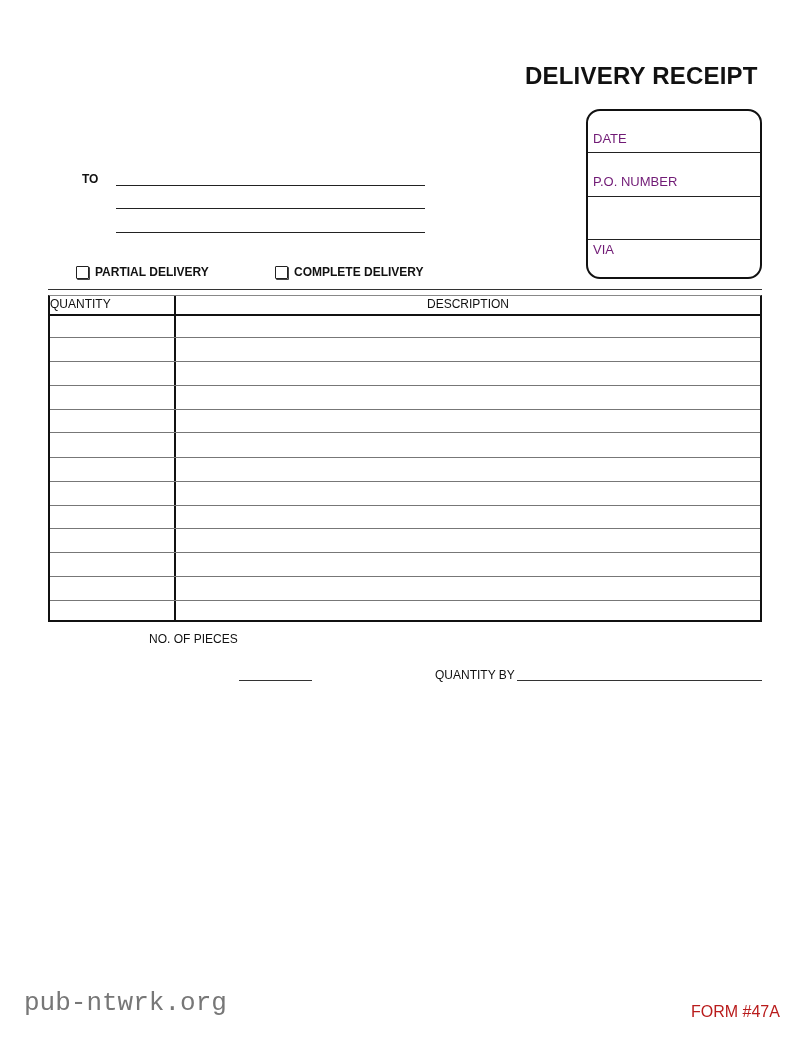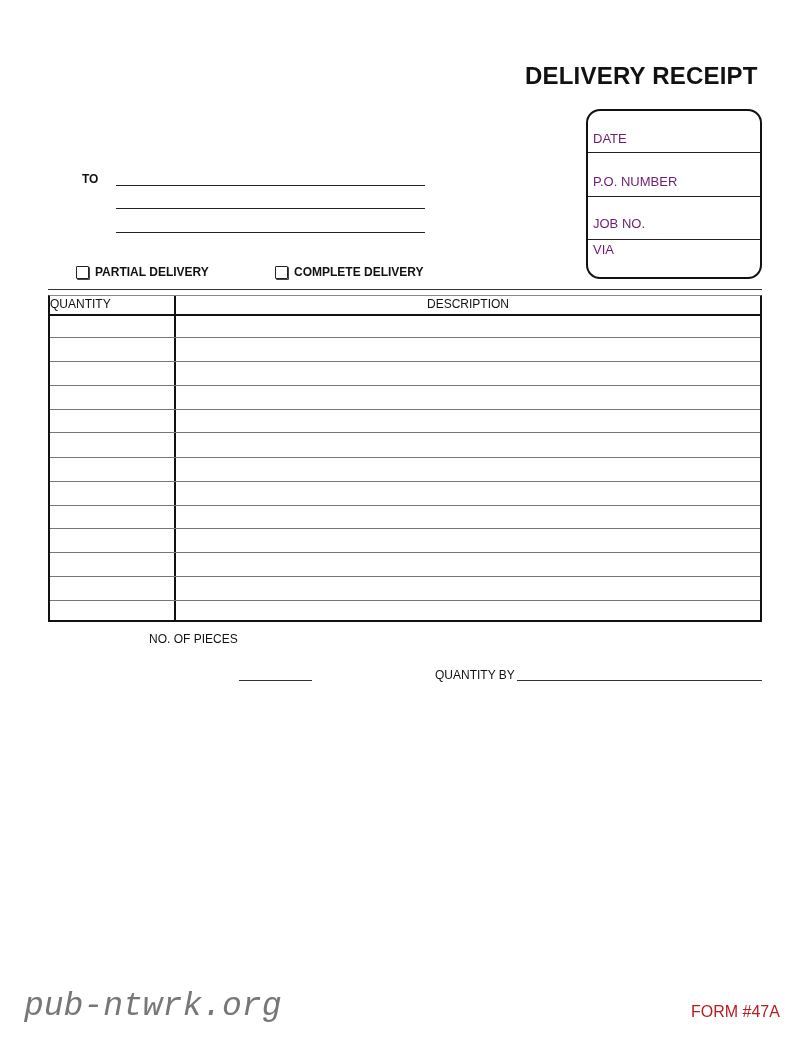--- a/index.html
+++ b/index.html
@@ -19,40 +19,37 @@
               box-shadow: 1px 1px 0 #444; }
   .sep { left: 48px; top: 289px; width: 714px; height: 0; border-top: 1.5px solid #333; }
   .table { left: 48px; top: 295px; width: 710px; height: 324px; border: 2px solid #111; border-top: 1px solid #888; }
   .table .hdr { position: absolute; left: 0; right: 0; top: 0; height: 18px; border-bottom: 2px solid #111; }
   .table .hdr span { position: absolute; top: 1px; font-size: 12px; color: #111; }
   .table .coldiv { position: absolute; left: 124px; top: 0; bottom: 0; border-left: 2px solid #111; }
   .table .rowline { position: absolute; left: 0; right: 0; border-top: 1.2px solid #777; }
   .cell { position: absolute; }
   .footer-lbl { font-size: 12px; color: #111; }
   .footer-line { height: 0; border-top: 1px solid #333; }
-  .watermark { left: 24px; top: 988px; font-family: "Liberation Mono", monospace; font-size: 33px; color: #777; font-style: italic; }
+  .watermark { left: 24px; top: 988px; font-family: "Liberation Mono", monospace; font-size: 26px; color: #777; }
   .formno { left: 691px; top: 1003px; font-size: 16px; color: #b91c1c; }
 </style>
 </head>
 <body>
 
 <div class="abs title">DELIVERY RECEIPT</div>
 
 <div class="abs infobox">
   <div class="row" style="top:0;height:41px;">
     <span class="lbl" style="top:20px;">DATE</span>
   </div>
   <div class="div" style="top:41px;"></div>
   <div class="row" style="top:42px;height:43px;">
     <span class="lbl" style="top:21px;">P.O. NUMBER</span>
   </div>
   <div class="div" style="top:85px;"></div>
-  <div class="row" style="top:86px;height:43px;">
-    <span class="lbl" style="top:19px;">JOB NO.</span>
-  </div>
   <div class="div" style="top:128px;"></div>
   <div class="row" style="top:112px;height:37px;">
     <span class="lbl" style="top:19px;">VIA</span>
   </div>
 </div>
 
 <div class="abs to-label">TO</div>
 <div class="abs to-line" style="top:185px;"></div>
 <div class="abs to-line" style="top:208px;"></div>
 <div class="abs to-line" style="top:232px;"></div>

